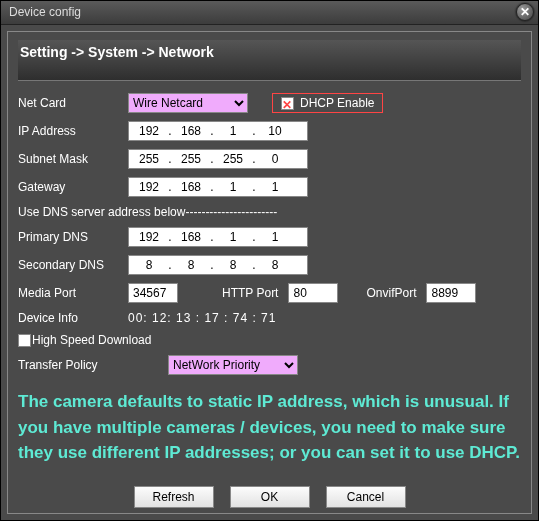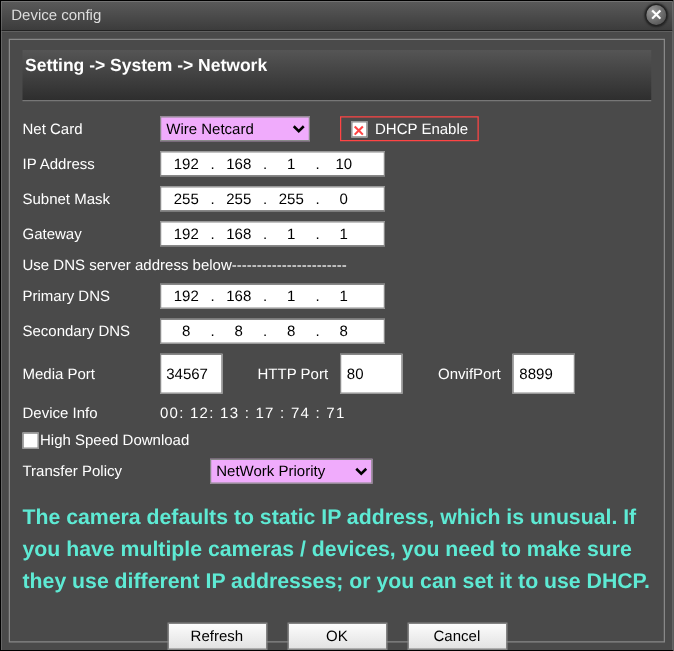--- a/index.html
+++ b/index.html
@@ -125,21 +125,21 @@
     display: flex;
     align-items: center;
     gap: 10px;
     margin-bottom: 8px;
   }
   .portrow .plabel { width: auto; }
   .port-input, .small-input {
     background: #fff;
     color: #000;
     border: 1px solid #888;
-    height: 32px;
+    height: 20px;
     font-size: 12px;
     padding: 0 4px;
   }
   .port-input { width: 50px; }
   .onvif-input { width: 50px; }
   .mac {
     font-size: 12px;
     letter-spacing: 1px;
   }
   .warn {
@@ -258,21 +258,21 @@
             <span class="dot">.</span>
           <input value="8" style="">
             <span class="dot">.</span>
           <input value="8" style="">
         </div>
       </div>
 
       <div class="portrow">
         <span class="plabel" style="width:100px">Media Port</span>
         <input class="port-input" value="34567" style="">
-        <span class="plabel" style="margin-left:18px">HTTP Port</span>
+        <span class="plabel" style="margin-left:34px">HTTP Port</span>
         <input class="port-input" value="80" style="">
         <span class="plabel" style="margin-left:18px">OnvifPort</span>
         <input class="port-input onvif-input" value="8899" style="">
       </div>
 
       <div class="row">
         <div class="label">Device Info</div>
         <div class="mac">00: 12: 13 : 17 : 74 : 71</div>
       </div>
 

